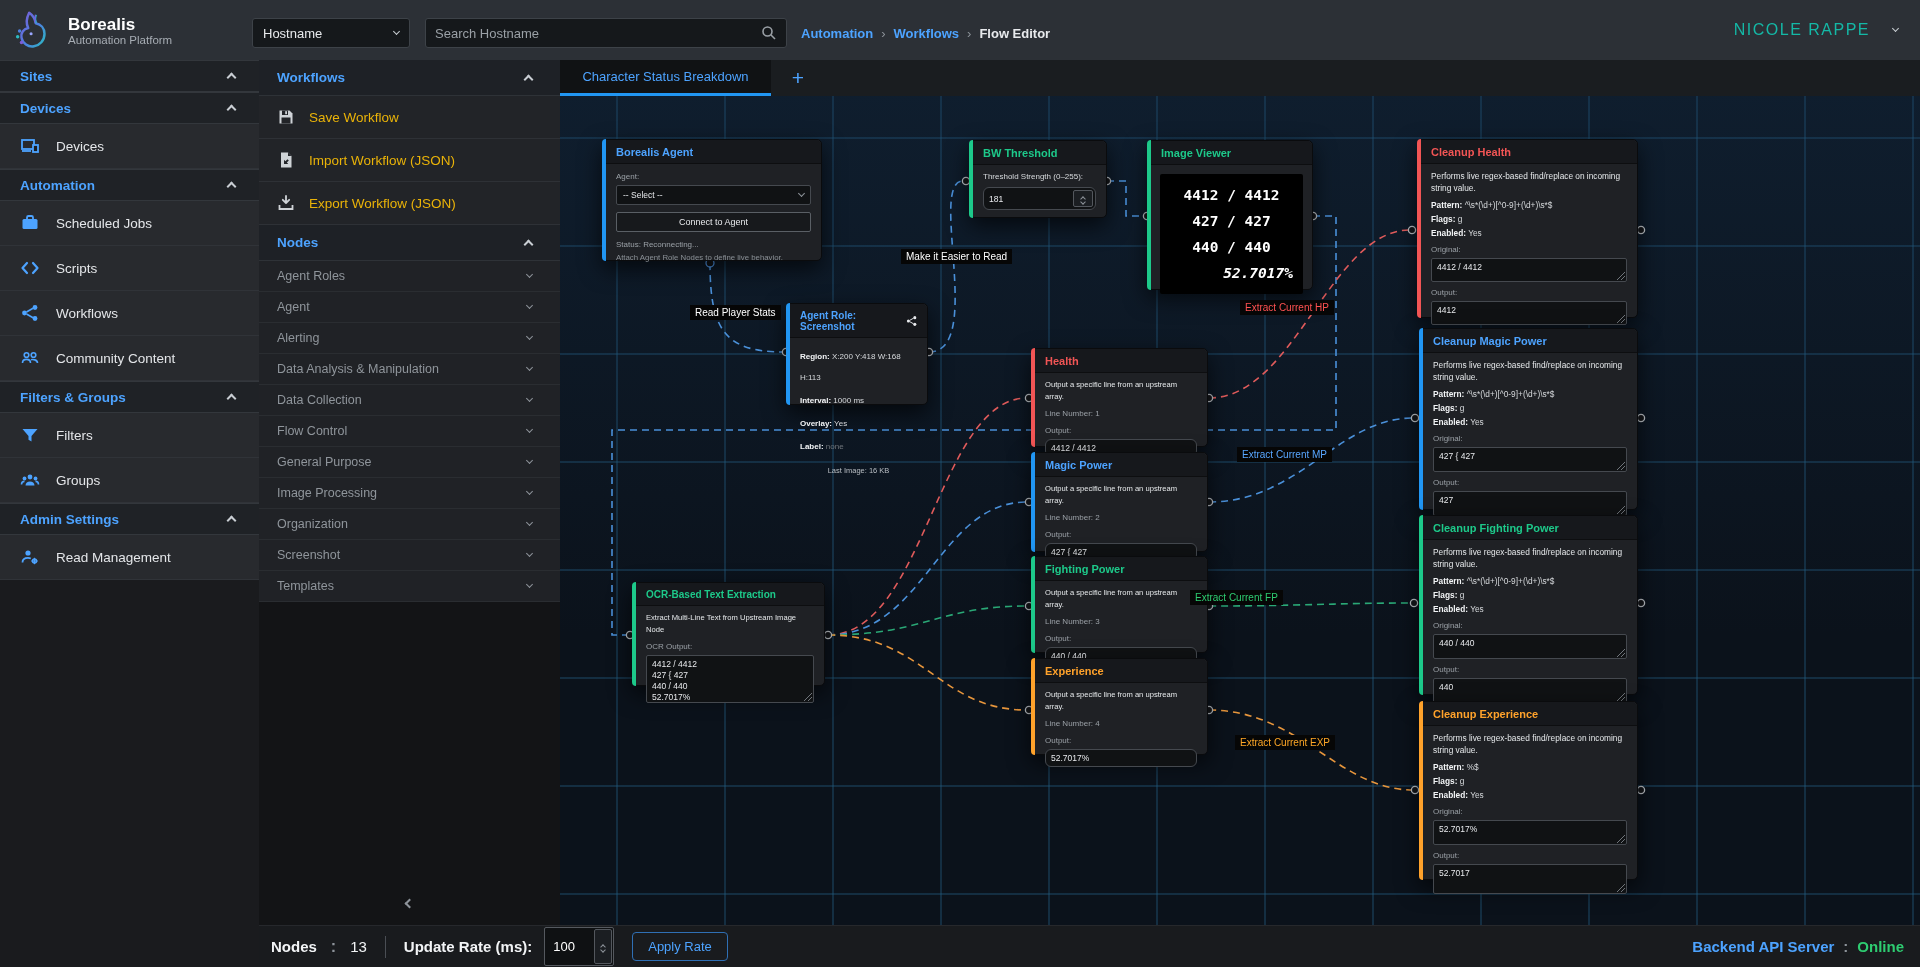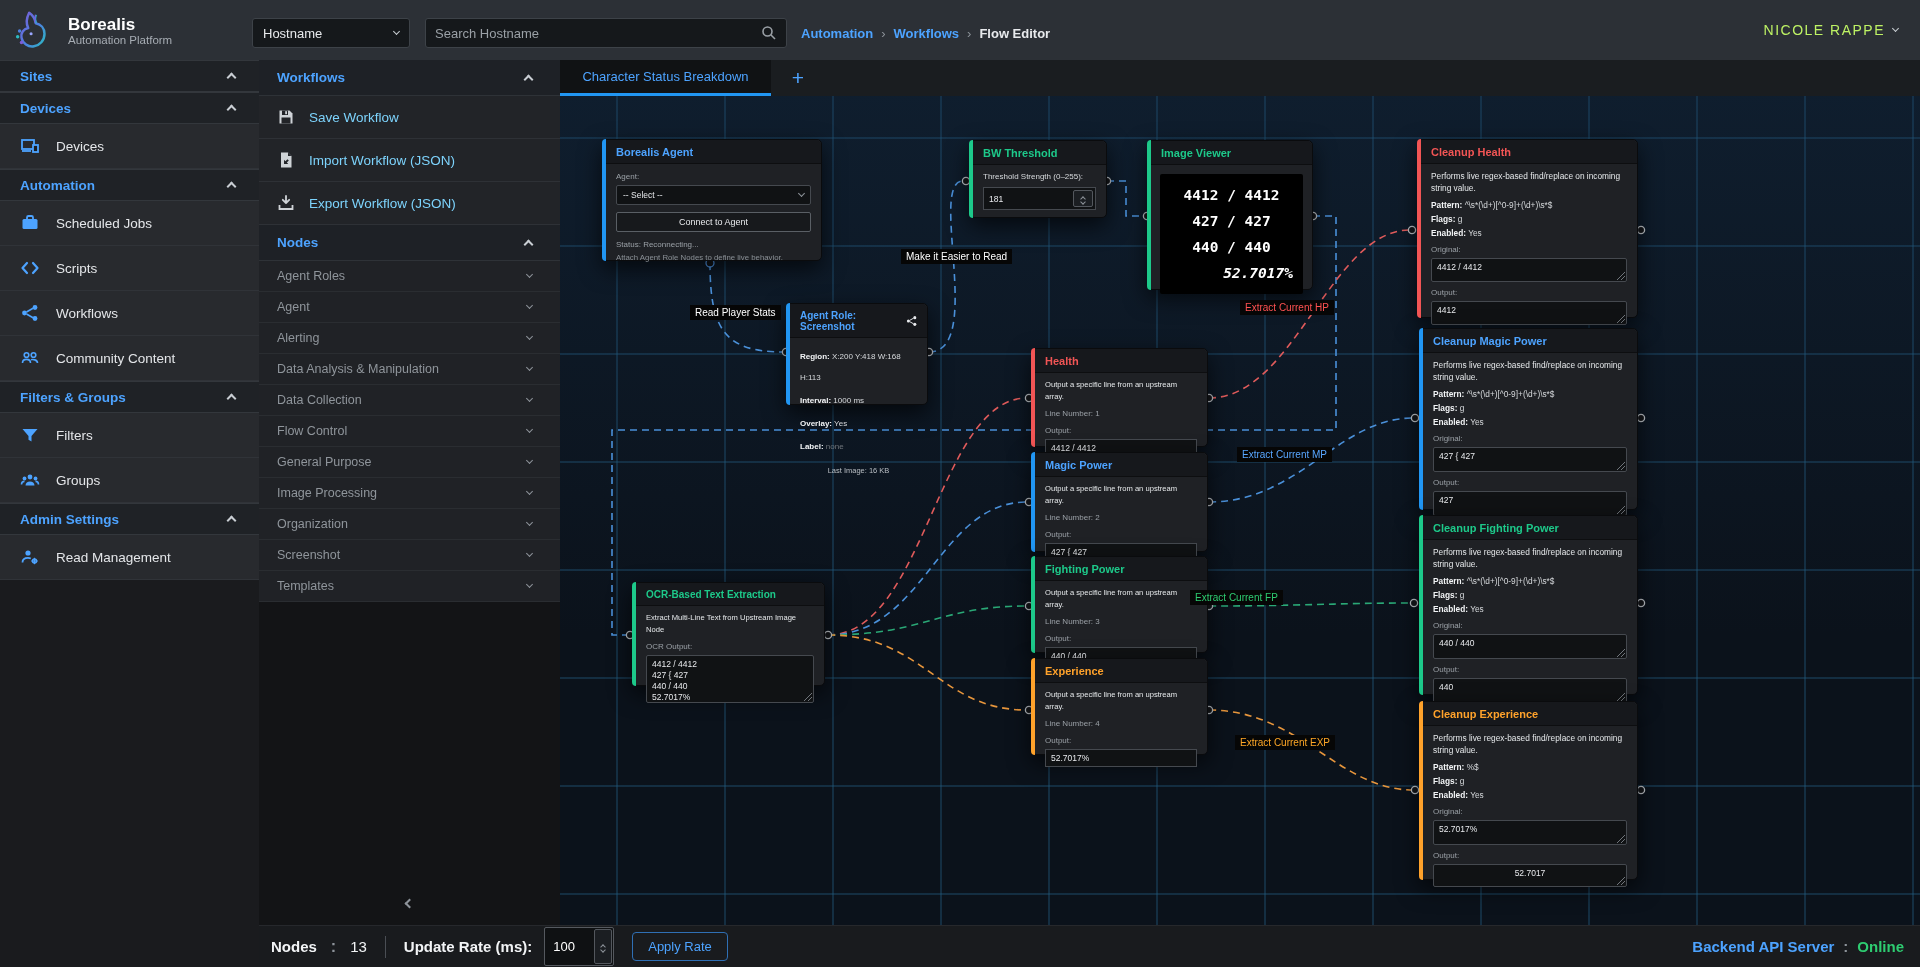--- a/index.html
+++ b/index.html
@@ -17,22 +17,22 @@
     padding:0 10px;font-size:13px;color:#e8eaed;cursor:pointer}
   .hd-search{width:362px;height:30px;background:#15181b;border:1px solid #3d4248;border-radius:3px;
     margin-left:15px;margin-top:6px;display:flex;align-items:center;padding:0 9px}
   .hd-search input{flex:1;background:transparent;border:none;outline:none;color:#cfd3d7;font-size:13px;
     font-family:"Liberation Sans",sans-serif}
   .hd-search input::placeholder{color:#9aa0a6}
   .crumbs{margin-left:14px;margin-top:6px;font-size:13px;font-weight:bold;display:flex;gap:8px;align-items:center}
   .crumb-link{color:#4da3ff}
   .crumb-sep{color:#8d939a;font-weight:normal}
   .crumb-cur{color:#e8eaed}
-  .hd-user{margin-left:auto;margin-right:22px;display:flex;align-items:center;gap:8px;
-    font-size:14px;letter-spacing:1.5px;color:#bef264;cursor:pointer}
+  .hd-user{margin-left:auto;margin-right:22px;display:flex;align-items:center;gap:23px;
+    font-size:16px;letter-spacing:1.5px;color:#14b8a6;cursor:pointer}
 
   
   .chev{display:inline-block;width:7px;height:7px;border-right:2px solid #c9ced3;border-bottom:2px solid #c9ced3}
   .chev.down{transform:rotate(45deg);margin-top:-3px}
   .chev.up{transform:rotate(-135deg);margin-top:3px}
   .chev.left{transform:rotate(135deg)}
   .chev.sm{width:5px;height:5px;border-width:1.5px}
   .chev.gray{border-color:#8d939a}
 
   
@@ -44,21 +44,21 @@
     border-bottom:1px solid #303338;cursor:pointer;font-size:13.5px;color:#e4e6e9}
   .sb-item .ic{width:20px;height:20px;color:#4da3ff;flex:0 0 20px}
   #sb-left .below{background:#1a1b1e;height:100%}
 
   
   #sb-flow{position:absolute;left:259px;top:60px;width:301px;height:865px;background:#131416;z-index:20}
   .wf-sec{height:36px;background:#1e2126;border-bottom:1px solid #2e3237;display:flex;align-items:center;
     justify-content:space-between;padding:0 28px 0 18px;cursor:pointer}
   .wf-sec span.t{color:#4da3ff;font-size:13.5px;font-weight:bold}
   .wf-item{height:43px;background:#222428;border-bottom:1px solid #2e3136;display:flex;align-items:center;
-    gap:14px;padding-left:18px;font-size:13.5px;color:#7dd3fc;cursor:pointer}
+    gap:14px;padding-left:18px;font-size:13.5px;color:#eab308;cursor:pointer}
   .wf-item .ic{width:18px;height:18px;color:#cfd3d7;flex:0 0 18px}
   .cat-row{height:31px;background:#202226;border-bottom:1px solid #2a2d31;display:flex;align-items:center;
     justify-content:space-between;padding:0 28px 0 18px;font-size:12.5px;color:#8f959b;cursor:pointer}
   .sb-collapse{position:absolute;left:0;bottom:0;width:100%;height:44px;display:flex;align-items:center;
     justify-content:center;cursor:pointer;background:#131416}
 
   
   #tabbar{position:absolute;left:560px;top:60px;width:1360px;height:36px;background:#1a1d20;z-index:15;display:flex}
   .tab-active{width:211px;height:36px;background:#101214;border-bottom:3px solid #2196f3;display:flex;
     align-items:center;justify-content:center;font-size:13px;color:#4da3ff;cursor:pointer}
@@ -78,21 +78,21 @@
 
   
   .node{position:absolute;background:#1f2125;border:1px solid #0a0b0d;border-radius:5px;
     box-shadow:0 8px 22px rgba(0,0,0,.66)}
   .accent{position:absolute;left:-1px;top:-1px;bottom:-1px;width:4px;border-radius:5px 0 0 5px}
   .ntitle{background:#16181c;border-bottom:1px solid #0d0e10;border-radius:5px 5px 0 0;
     padding:6px 10px 5px 13px;font-size:11px;font-weight:bold;display:flex;align-items:center;
     justify-content:space-between}
   .nbody{padding:6px 10px 6px 13px;font-size:8.5px;color:#d6d9dc;line-height:12px}
   .lab{color:#9aa0a6;font-size:8px;margin:5px 0 2px}
-  .tinput{display:block;width:100%;background:#101214;border:1px solid #45494f;border-radius:0;
+  .tinput{display:block;width:100%;background:#101214;border:1px solid #45494f;border-radius:6px;
     color:#e8eaed;font-size:8.5px;padding:3px 5px;font-family:"Liberation Sans",sans-serif;outline:none}
   .tarea{position:relative}
   .tarea textarea{display:block;width:100%;background:#101214;border:1px solid #45494f;border-radius:2px;
     color:#e8eaed;font-size:8.5px;padding:3px 5px;resize:none;outline:none;overflow:hidden;
     font-family:"Liberation Sans",sans-serif;line-height:11px}
   .grip{position:absolute;right:2px;bottom:2px;width:10px;height:10px;
     background:repeating-linear-gradient(135deg,transparent 0 2px,#70757b 2px 3px);
     clip-path:polygon(100% 0,100% 100%,0 100%)}
   .bold{font-weight:bold;color:#f2f4f6}
   .kv{margin-top:2px}
@@ -655,21 +655,21 @@
         <span>g</span></div>
       <div class="kv"><span class="bold">Enabled:</span>
         <span>Yes</span></div>
       <div class="lab">Original:</div>
       <div class="tarea">
           <textarea rows="2" style="height: 25px;">52.7017%</textarea>
         <div class="grip"></div>
         </div>
       <div class="lab">Output:</div>
       <div class="tarea">
-          <textarea rows="2" style="height: 23px; text-align: center;">52.7017</textarea>
+          <textarea rows="2" style="height: 30px;">52.7017</textarea>
         <div class="grip"></div>
         </div>
     </div>
   </div>
 
   <div class="elabel" style="left:130px;top:209px">Read Player Stats</div>
   <div class="elabel" style="left:341px;top:153px">Make it Easier to Read</div>
   <div class="elabel" style="left:680px;top:204px;color:#ff5252">Extract Current HP</div>
   <div class="elabel" style="left:677px;top:351px;color:#58a6ff">Extract Current MP</div>
   <div class="elabel" style="left:630px;top:494px;color:#2ecc71">Extract Current FP</div>

